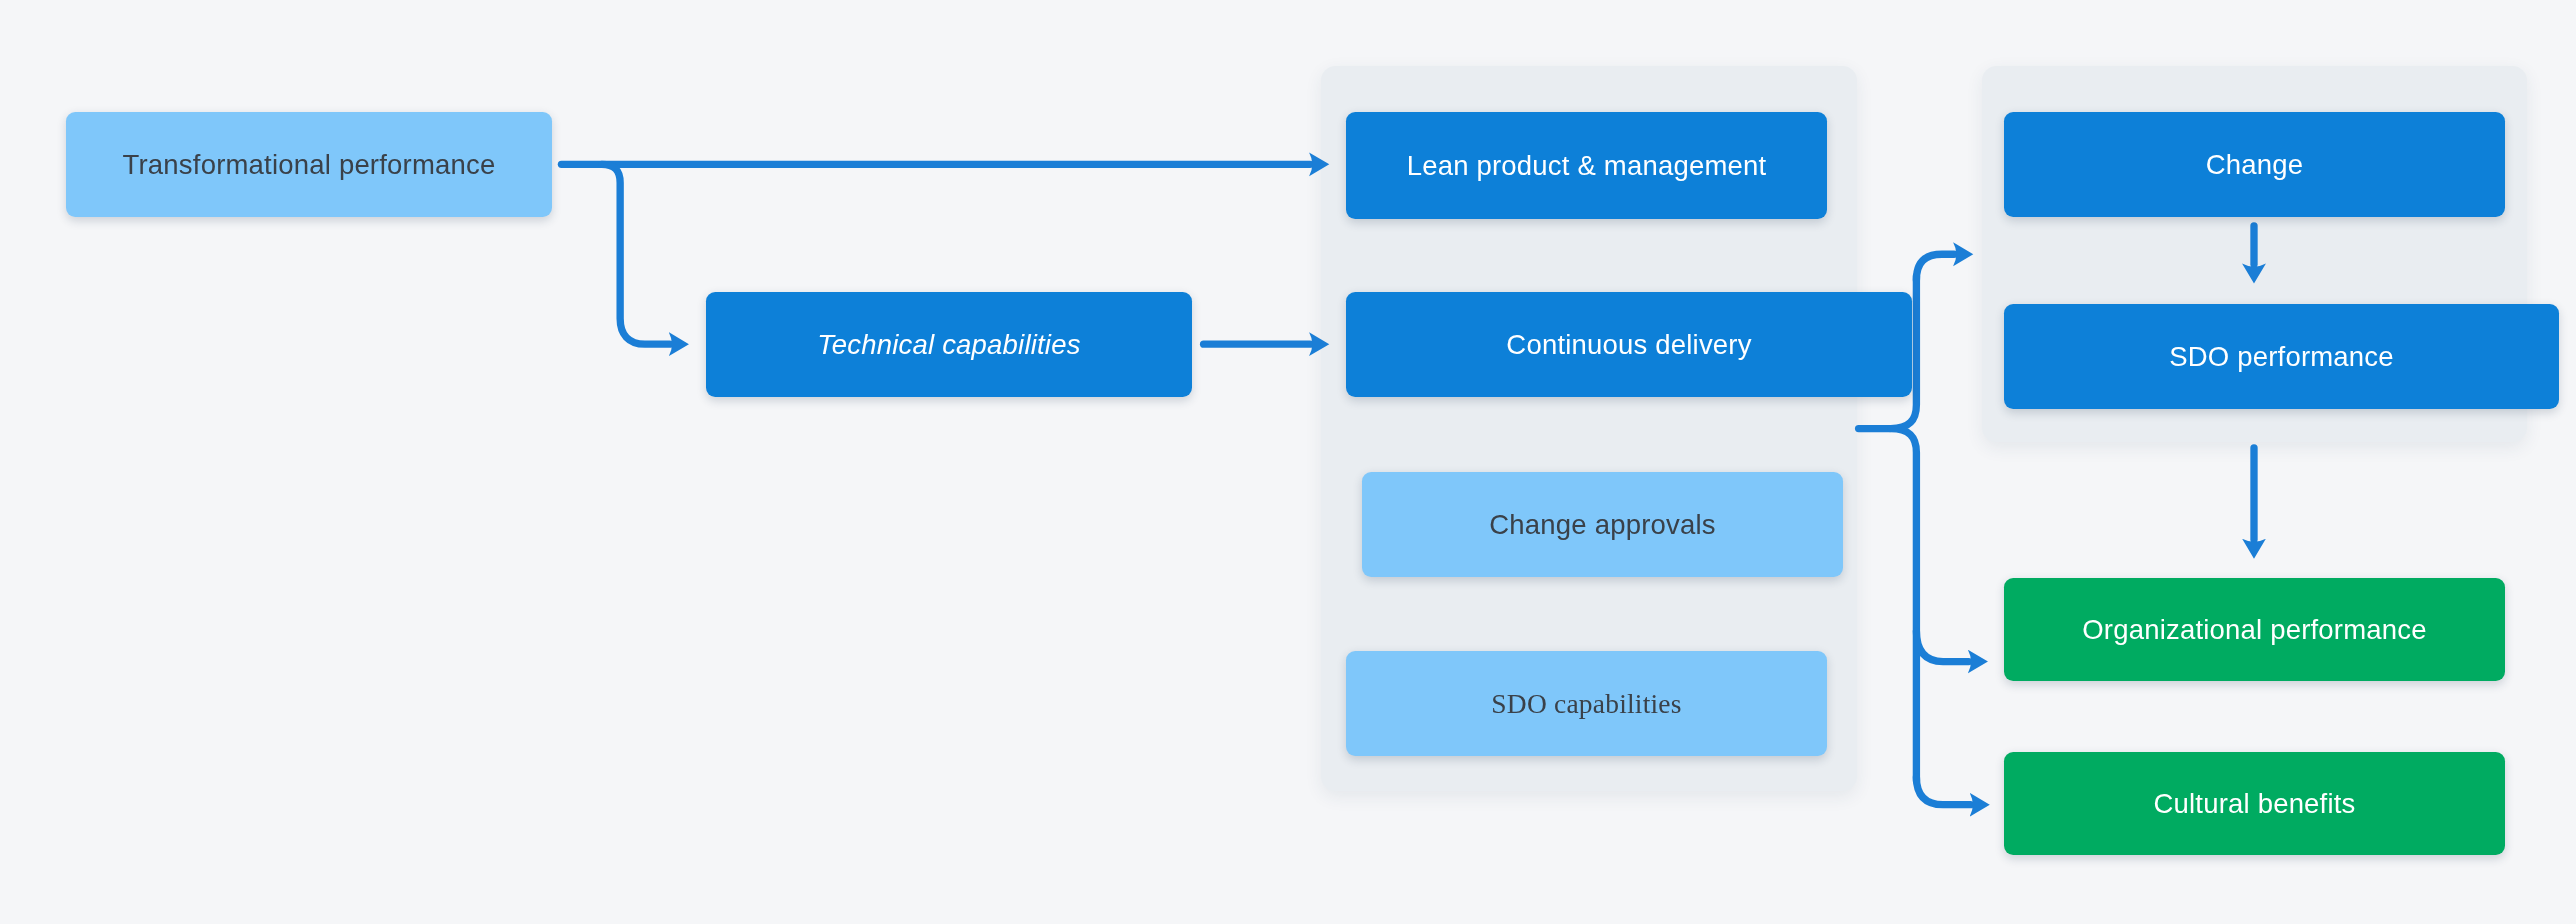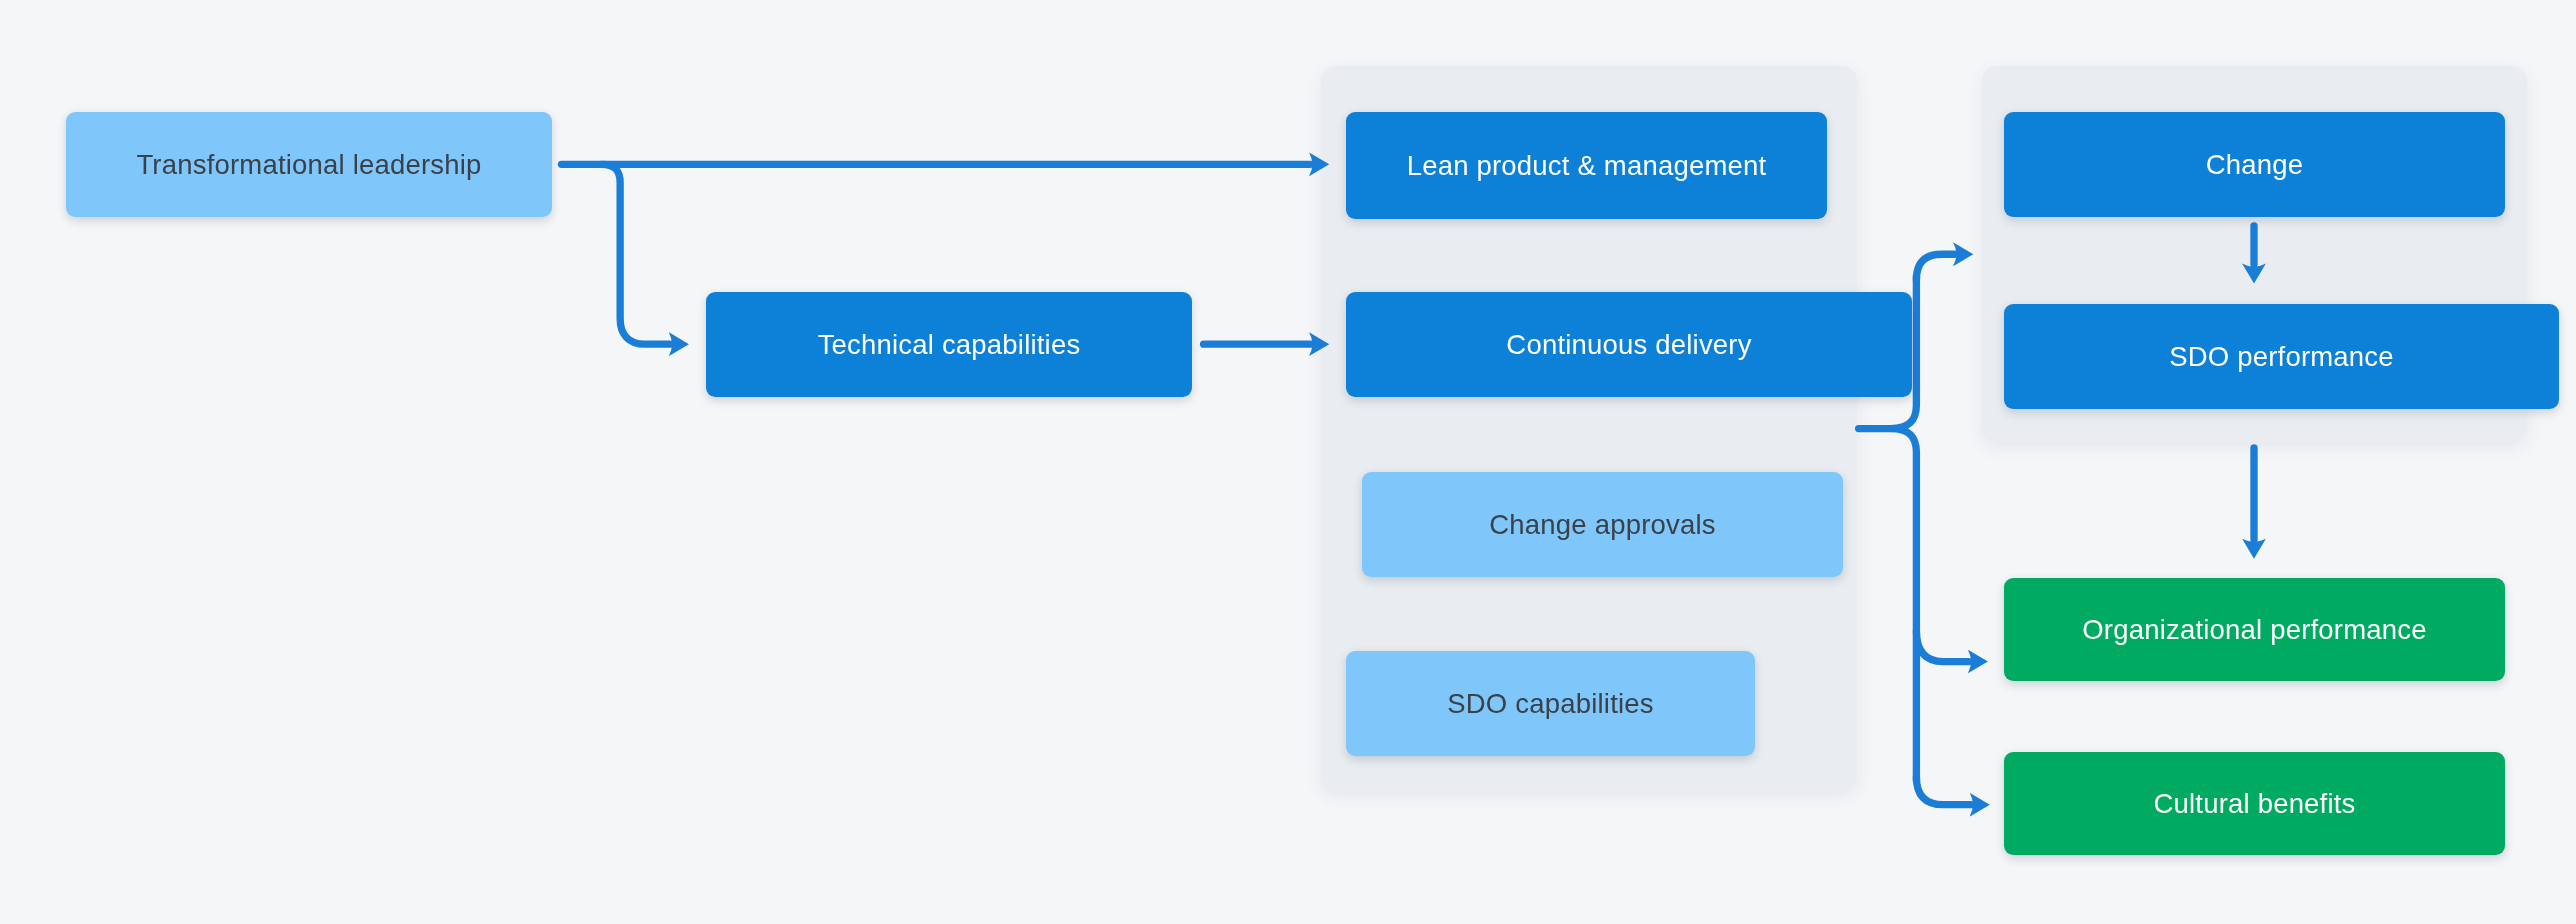--- a/index.html
+++ b/index.html
@@ -47,31 +47,31 @@
 
     <path d="M 2089 688 C 2089 709 2098 721 2118 721 L 2146 721" marker-end="url(#ah)"></path>
 
     <path d="M 2089 847 C 2089 866 2098 877 2118 877 L 2148 877" marker-end="url(#ah)"></path>
 
     <path d="M 2457 246 L 2457 288" marker-end="url(#ah)"></path>
 
     <path d="M 2457 488 L 2457 588" marker-end="url(#ah)"></path>
   </svg>
 
-  <div class="node lightblue" style="left:66px;top:112px;width:486px;height:105px;">Transformational leadership</div>
+  <div class="node lightblue" style="left:66px;top:112px;width:486px;height:105px;">Transformational performance</div>
 
-  <div class="node blue" style="left:706px;top:292px;width:486px;height:105px;">Technical capabilities</div>
+  <div class="node blue" style="left:706px;top:292px;width:486px;height:105px;font-style:italic;">Technical capabilities</div>
 
   <div class="node blue" style="left:1346px;top:112px;width:481px;height:107px;">Lean product &amp; management</div>
 
   <div class="node blue" style="left:1346px;top:292px;width:566px;height:105px;">Continuous delivery</div>
 
   <div class="node lightblue" style="left:1362px;top:472px;width:481px;height:105px;">Change approvals</div>
 
-  <div class="node lightblue" style="left:1346px;top:651px;width:409px;height:105px;">SDO capabilities</div>
+  <div class="node lightblue" style="left:1346px;top:651px;width:481px;height:105px;font-family:Liberation Serif, serif;">SDO capabilities</div>
 
   <div class="node blue" style="left:2004px;top:112px;width:501px;height:105px;">Change</div>
 
   <div class="node blue" style="left:2004px;top:304px;width:555px;height:105px;">SDO performance</div>
 
   <div class="node green" style="left:2004px;top:752px;width:501px;height:103px;">Cultural benefits</div>
 
   <div class="node green" style="left:2004px;top:578px;width:501px;height:103px;">Organizational performance</div>
 
 </div>

